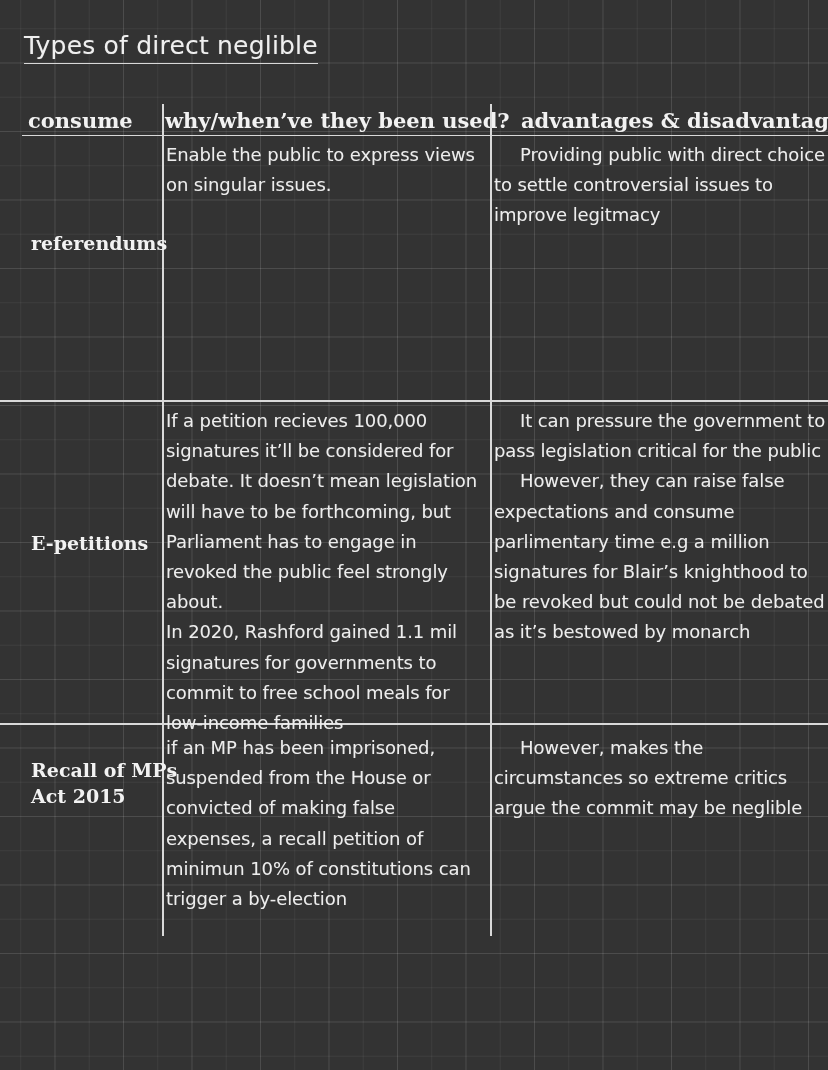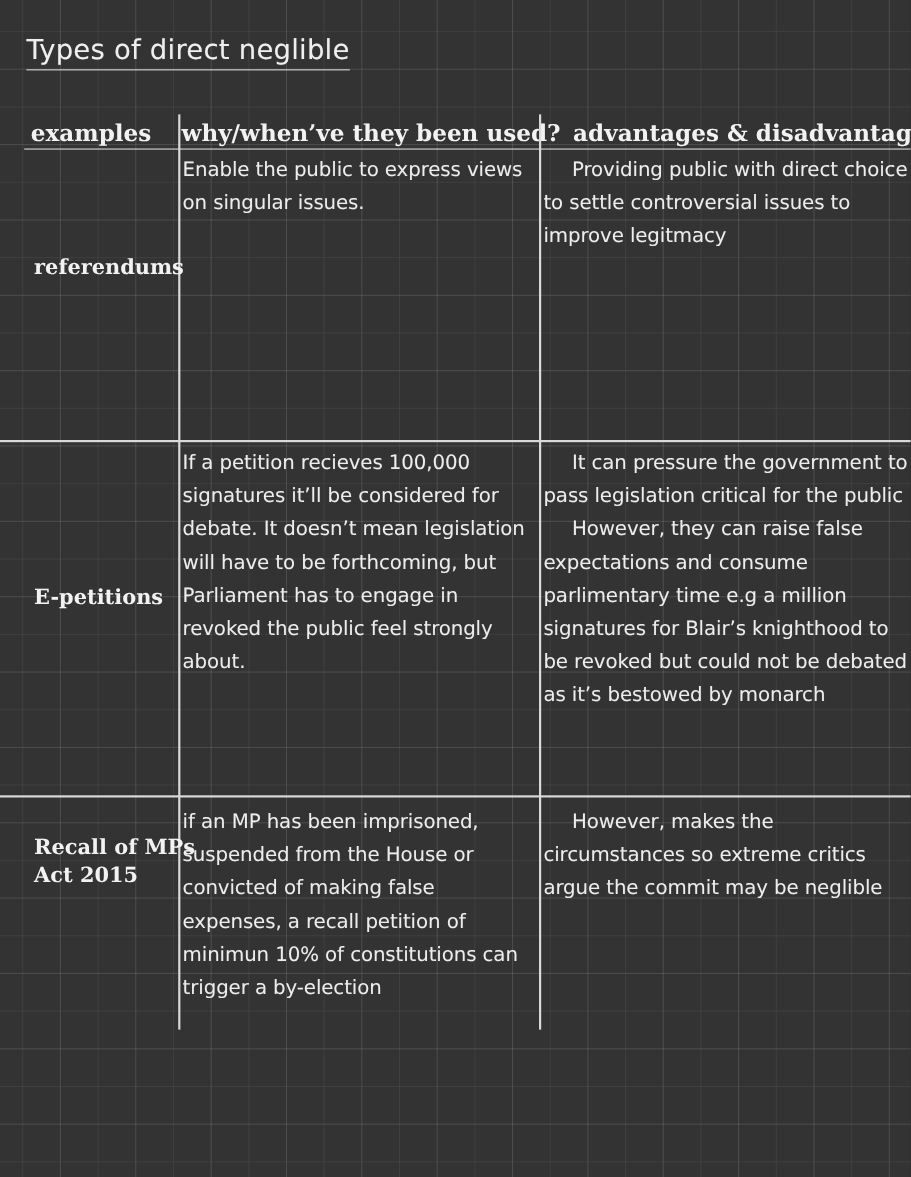--- a/index.html
+++ b/index.html
@@ -146,21 +146,21 @@
 </style>
 </head>
 <body>
 
 <div id="page">
 
   <div class="title">Types of direct neglible</div>
 
   <div class="table">
     <div class="hdr-row">
-      <div class="hdr c1">examples</div>
+      <div class="hdr c1">consume</div>
       <div class="hdr c2">why/when’ve they been used?</div>
       <div class="hdr c3">advantages &amp; disadvantages</div>
       <div class="hdr-underline"></div>
     </div>
   </div>
 
   <div class="vline v1"></div>
   <div class="vline v2"></div>
   <div class="hline h1"></div>
   <div class="hline h2"></div>
@@ -169,20 +169,21 @@
   <div class="cell c-mid r1">
     <p>Enable the public to express views on singular issues.</p>
   </div>
   <div class="cell c-rgt r1">
     <p class="indent">Providing public with direct choice to settle controversial issues to improve legitmacy</p>
   </div>
 
   <div class="rowlabel rl-2">E-petitions</div>
   <div class="cell c-mid r2">
     <p>If a petition recieves 100,000 signatures it’ll be considered for debate. It doesn’t mean legislation will have to be forthcoming, but Parliament has to engage in revoked the public feel strongly about.</p>
+    <p>In 2020, Rashford gained 1.1 mil signatures for governments to commit to free school meals for low-income families</p>
   </div>
   <div class="cell c-rgt r2">
     <p class="indent">It can pressure the government to pass legislation critical for the public</p>
     <p class="indent">However, they can raise false expectations and consume parlimentary time e.g a million signatures for Blair’s knighthood to be revoked but could not be debated as it’s bestowed by monarch</p>
   </div>
 
   <div class="rowlabel rl-3">Recall of MPs Act 2015</div>
   <div class="cell c-mid r3">
     <p>if an MP has been imprisoned, suspended from the House or convicted of making false expenses, a recall petition of minimun 10% of constitutions can trigger a by-election</p>
   </div>

